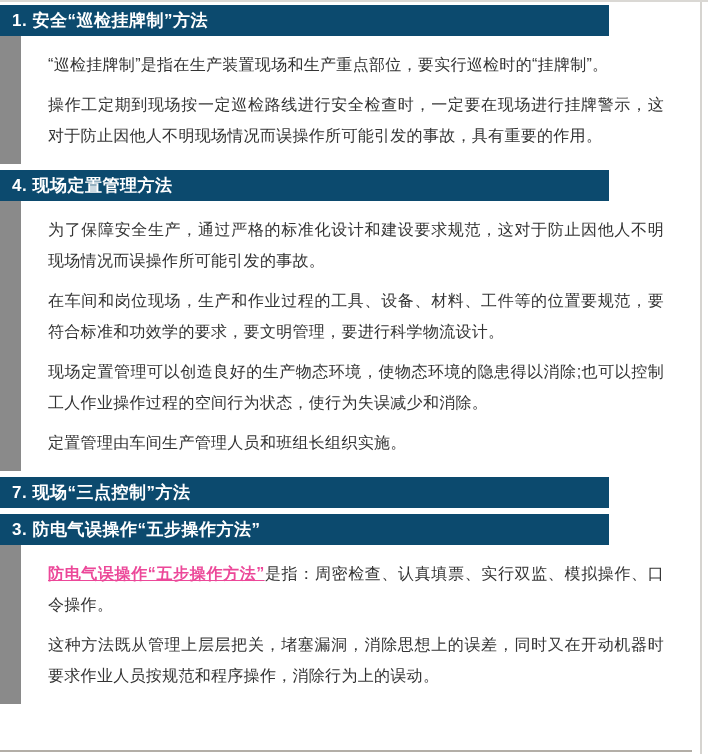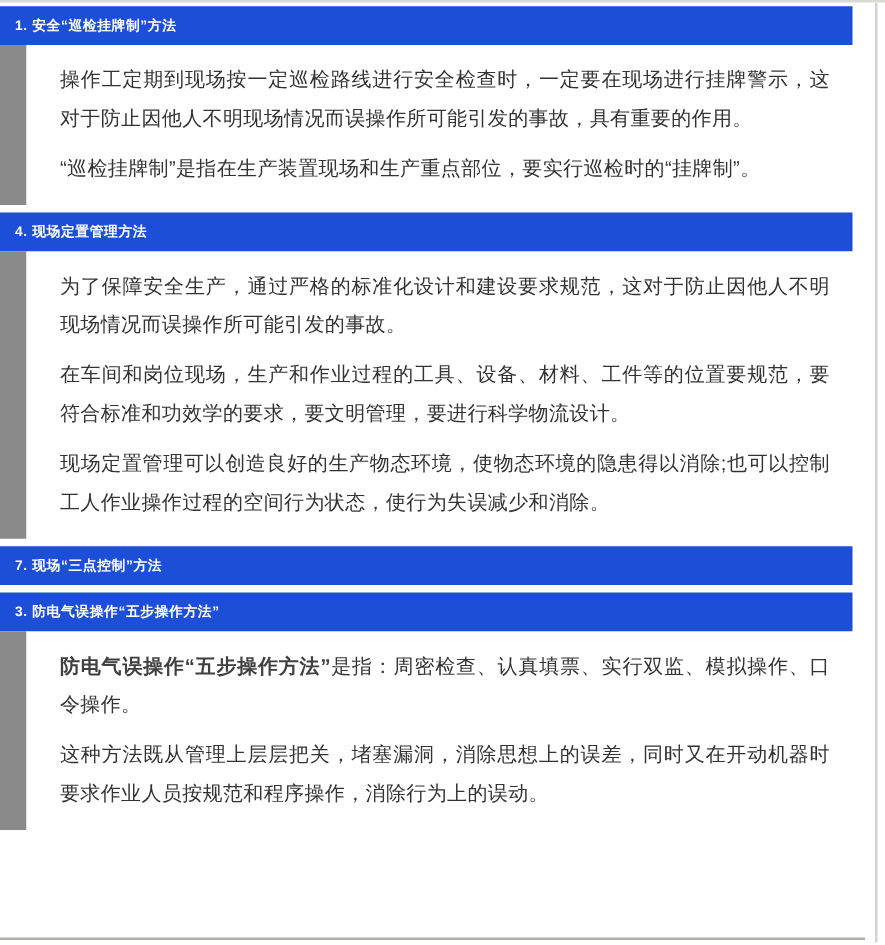--- a/index.html
+++ b/index.html
@@ -30,25 +30,25 @@
     position: absolute;
     left: 0;
     top: 748px;
     width: 692px;
     height: 2px;
     background: #b3aea7;
   }
   .section { margin: 0 0 6px 0; }
   .sec-header {
     box-sizing: border-box;
-    width: 682px;
+    width: 609px;
     height: 31px;
-    background: #1d4ed8;
+    background: #0c4a6e;
     color: #ffffff;
-    font-size: 11px;
+    font-size: 17px;
     font-weight: bold;
     display: flex;
     align-items: center;
     padding-left: 12px;
     letter-spacing: 0.5px;
   }
   .sec-body {
     display: flex;
     width: 682px;
   }
@@ -61,50 +61,51 @@
     padding: 4px 18px 4px 27px;
   }
   .sec-content p {
     margin: 9px 0;
     font-size: 16px;
     line-height: 31px;
     color: #333333;
     letter-spacing: 0.3px;
     text-align: justify;
   }
-  .sec-content p strong { color: #404040; }
+  .sec-content p strong { color: #ec4899; text-decoration: underline; }
 </style>
 </head>
 <body>
 
 <div class="article">
 
   <section class="section">
     <div class="sec-header">
       <span>1. 安全“巡检挂牌制”方法</span>
     </div>
     <div class="sec-body">
       <div class="accent-strip"></div>
       <div class="sec-content">
+        <p>“巡检挂牌制”是指在生产装置现场和生产重点部位，要实行巡检时的“挂牌制”。</p>
         <p>操作工定期到现场按一定巡检路线进行安全检查时，一定要在现场进行挂牌警示，这对于防止因他人不明现场情况而误操作所可能引发的事故，具有重要的作用。</p>
-        <p>“巡检挂牌制”是指在生产装置现场和生产重点部位，要实行巡检时的“挂牌制”。</p>
       </div>
     </div>
   </section>
 
   <section class="section">
     <div class="sec-header">
       <span>4. 现场定置管理方法</span>
     </div>
     <div class="sec-body">
       <div class="accent-strip"></div>
       <div class="sec-content">
         <p>为了保障安全生产，通过严格的标准化设计和建设要求规范，这对于防止因他人不明现场情况而误操作所可能引发的事故。</p>
         <p>在车间和岗位现场，生产和作业过程的工具、设备、材料、工件等的位置要规范，要符合标准和功效学的要求，要文明管理，要进行科学物流设计。</p>
         <p>现场定置管理可以创造良好的生产物态环境，使物态环境的隐患得以消除;也可以控制工人作业操作过程的空间行为状态，使行为失误减少和消除。</p>
+        <p>定置管理由车间生产管理人员和班组长组织实施。</p>
       </div>
     </div>
   </section>
 
   <section class="section">
     <div class="sec-header">
       <span>7. 现场“三点控制”方法</span>
     </div>
   </section>
 

